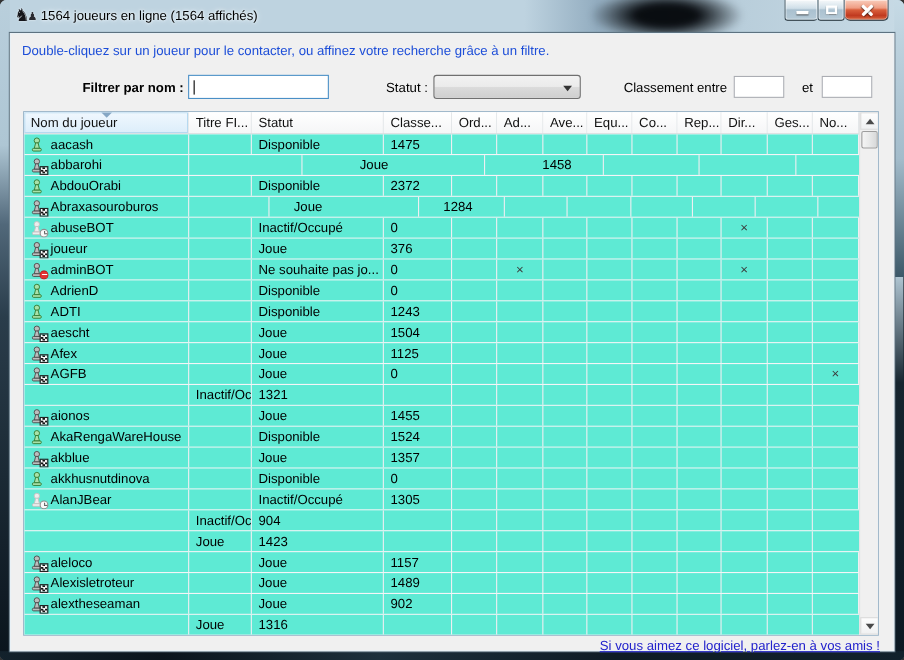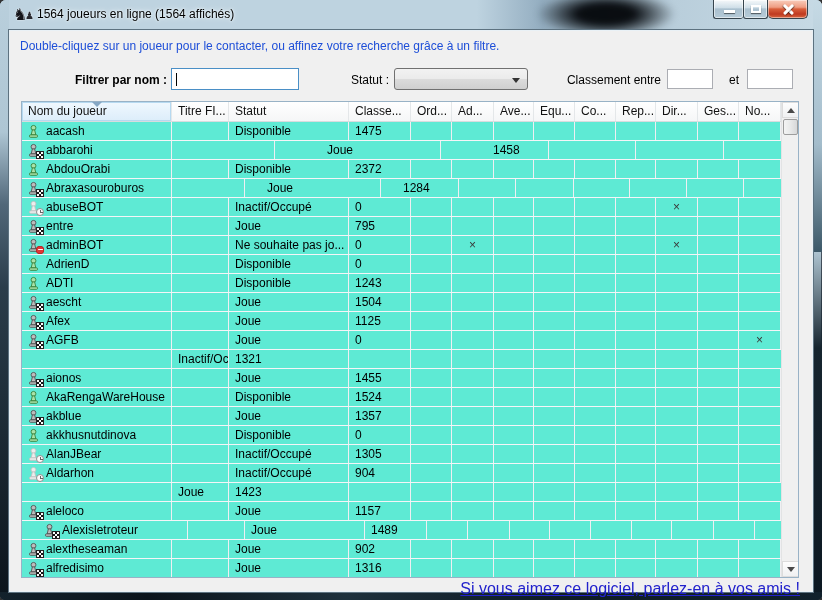--- a/index.html
+++ b/index.html
@@ -104,21 +104,21 @@
   
   .vscroll{width:17px;background:#f0f0f0;border-left:1px solid #e2e3e4;position:relative;}
   .sbtn{position:absolute;left:0;width:17px;height:16px;background:linear-gradient(180deg,#fdfdfd,#f0f1f2);
     border:1px solid #dcdcdc;display:flex;align-items:center;justify-content:center;}
   .sbtn.up{top:0;} .sbtn.down{bottom:0;}
   .tri-up{width:0;height:0;border-left:4px solid transparent;border-right:4px solid transparent;border-bottom:5px solid #4a4a4a;}
   .tri-down{width:0;height:0;border-left:4px solid transparent;border-right:4px solid transparent;border-top:5px solid #4a4a4a;}
   .thumb{position:absolute;left:1px;top:17px;width:15px;height:16px;border:1px solid #9d9d9d;border-radius:2px;
     background:linear-gradient(90deg,#f4f4f4,#e9eaea 45%,#d7d8d9);}
 
-  .footer-link{position:absolute;right:12px;top:549px;font-size:16px;color:#2222cc;text-decoration:underline;white-space:nowrap;cursor:pointer;}
+  .footer-link{position:absolute;right:12px;top:549px;font-size:12px;color:#2222cc;text-decoration:underline;white-space:nowrap;cursor:pointer;}
 </style>
 </head>
 <body>
 
 <div class="window">
   <div class="titlebar-tint"></div>
   <div class="glass-blob"></div>
   <div class="frame-left"></div>
   <div class="frame-right"></div>
   <div class="frame-bottom"></div>
@@ -300,25 +300,25 @@
             <div class="lrow" style="grid-template-columns: 150px 57px 120px 62px 41px 42px 40px 41px 41px 40px 42px 41px 42px;">
               <div class="cell c-name">
                 <span class="picon playing">
                   <svg viewBox="0 0 16 16">
                     <circle cx="8" cy="4.1" r="2.6"></circle>
                     <path d="M6.8 6.3 L5.5 11.6 H10.5 L9.2 6.3 Z"></path>
                     <rect x="3.7" y="11.6" width="8.6" height="2.6" rx="1.1"></rect>
                   </svg>
                   <b class="badge badge-board"></b>
                 </span>
-                <span>entre</span>
-              </div>
-              <div class="cell c-title c-mark"></div>
-              <div class="cell c-status">Joue</div>
-              <div class="cell c-rating">795</div>
+                <span>joueur</span>
+              </div>
+              <div class="cell c-title c-mark"></div>
+              <div class="cell c-status">Joue</div>
+              <div class="cell c-rating">376</div>
               <div class="cell c-ord c-mark"></div>
               <div class="cell c-ad c-mark"></div>
               <div class="cell c-ave c-mark"></div>
               <div class="cell c-equ c-mark"></div>
               <div class="cell c-co c-mark"></div>
               <div class="cell c-rep c-mark"></div>
               <div class="cell c-dir c-mark"></div>
               <div class="cell c-ges c-mark"></div>
               <div class="cell c-no c-mark"></div>
             </div>
@@ -601,31 +601,20 @@
               <div class="cell c-ad c-mark"></div>
               <div class="cell c-ave c-mark"></div>
               <div class="cell c-equ c-mark"></div>
               <div class="cell c-co c-mark"></div>
               <div class="cell c-rep c-mark"></div>
               <div class="cell c-dir c-mark"></div>
               <div class="cell c-ges c-mark"></div>
               <div class="cell c-no c-mark"></div>
             </div>
             <div class="lrow" style="grid-template-columns: 150px 57px 120px 62px 41px 42px 40px 41px 41px 40px 42px 41px 42px;">
-              <div class="cell c-name">
-                <span class="picon idle">
-                  <svg viewBox="0 0 16 16">
-                    <circle cx="8" cy="4.1" r="2.6"></circle>
-                    <path d="M6.8 6.3 L5.5 11.6 H10.5 L9.2 6.3 Z"></path>
-                    <rect x="3.7" y="11.6" width="8.6" height="2.6" rx="1.1"></rect>
-                  </svg>
-                  <b class="badge badge-clock"></b>
-                </span>
-                <span>Aldarhon</span>
-              </div>
               <div class="cell c-title c-mark"></div>
               <div class="cell c-status">Inactif/Occupé</div>
               <div class="cell c-rating">904</div>
               <div class="cell c-ord c-mark"></div>
               <div class="cell c-ad c-mark"></div>
               <div class="cell c-ave c-mark"></div>
               <div class="cell c-equ c-mark"></div>
               <div class="cell c-co c-mark"></div>
               <div class="cell c-rep c-mark"></div>
               <div class="cell c-dir c-mark"></div>
@@ -664,21 +653,21 @@
               <div class="cell c-ord c-mark"></div>
               <div class="cell c-ad c-mark"></div>
               <div class="cell c-ave c-mark"></div>
               <div class="cell c-equ c-mark"></div>
               <div class="cell c-co c-mark"></div>
               <div class="cell c-rep c-mark"></div>
               <div class="cell c-dir c-mark"></div>
               <div class="cell c-ges c-mark"></div>
               <div class="cell c-no c-mark"></div>
             </div>
-            <div class="lrow" style="grid-template-columns: 150px 57px 120px 62px 41px 42px 40px 41px 41px 40px 42px 41px 42px; padding-left: 16px;">
+            <div class="lrow" style="grid-template-columns: 150px 57px 120px 62px 41px 42px 40px 41px 41px 40px 42px 41px 42px;">
               <div class="cell c-name">
                 <span class="picon playing">
                   <svg viewBox="0 0 16 16">
                     <circle cx="8" cy="4.1" r="2.6"></circle>
                     <path d="M6.8 6.3 L5.5 11.6 H10.5 L9.2 6.3 Z"></path>
                     <rect x="3.7" y="11.6" width="8.6" height="2.6" rx="1.1"></rect>
                   </svg>
                   <b class="badge badge-board"></b>
                 </span>
                 <span>Alexisletroteur</span>
@@ -715,31 +704,20 @@
               <div class="cell c-ad c-mark"></div>
               <div class="cell c-ave c-mark"></div>
               <div class="cell c-equ c-mark"></div>
               <div class="cell c-co c-mark"></div>
               <div class="cell c-rep c-mark"></div>
               <div class="cell c-dir c-mark"></div>
               <div class="cell c-ges c-mark"></div>
               <div class="cell c-no c-mark"></div>
             </div>
             <div class="lrow" style="grid-template-columns: 150px 57px 120px 62px 41px 42px 40px 41px 41px 40px 42px 41px 42px;">
-              <div class="cell c-name">
-                <span class="picon playing">
-                  <svg viewBox="0 0 16 16">
-                    <circle cx="8" cy="4.1" r="2.6"></circle>
-                    <path d="M6.8 6.3 L5.5 11.6 H10.5 L9.2 6.3 Z"></path>
-                    <rect x="3.7" y="11.6" width="8.6" height="2.6" rx="1.1"></rect>
-                  </svg>
-                  <b class="badge badge-board"></b>
-                </span>
-                <span>alfredisimo</span>
-              </div>
               <div class="cell c-title c-mark"></div>
               <div class="cell c-status">Joue</div>
               <div class="cell c-rating">1316</div>
               <div class="cell c-ord c-mark"></div>
               <div class="cell c-ad c-mark"></div>
               <div class="cell c-ave c-mark"></div>
               <div class="cell c-equ c-mark"></div>
               <div class="cell c-co c-mark"></div>
               <div class="cell c-rep c-mark"></div>
               <div class="cell c-dir c-mark"></div>

